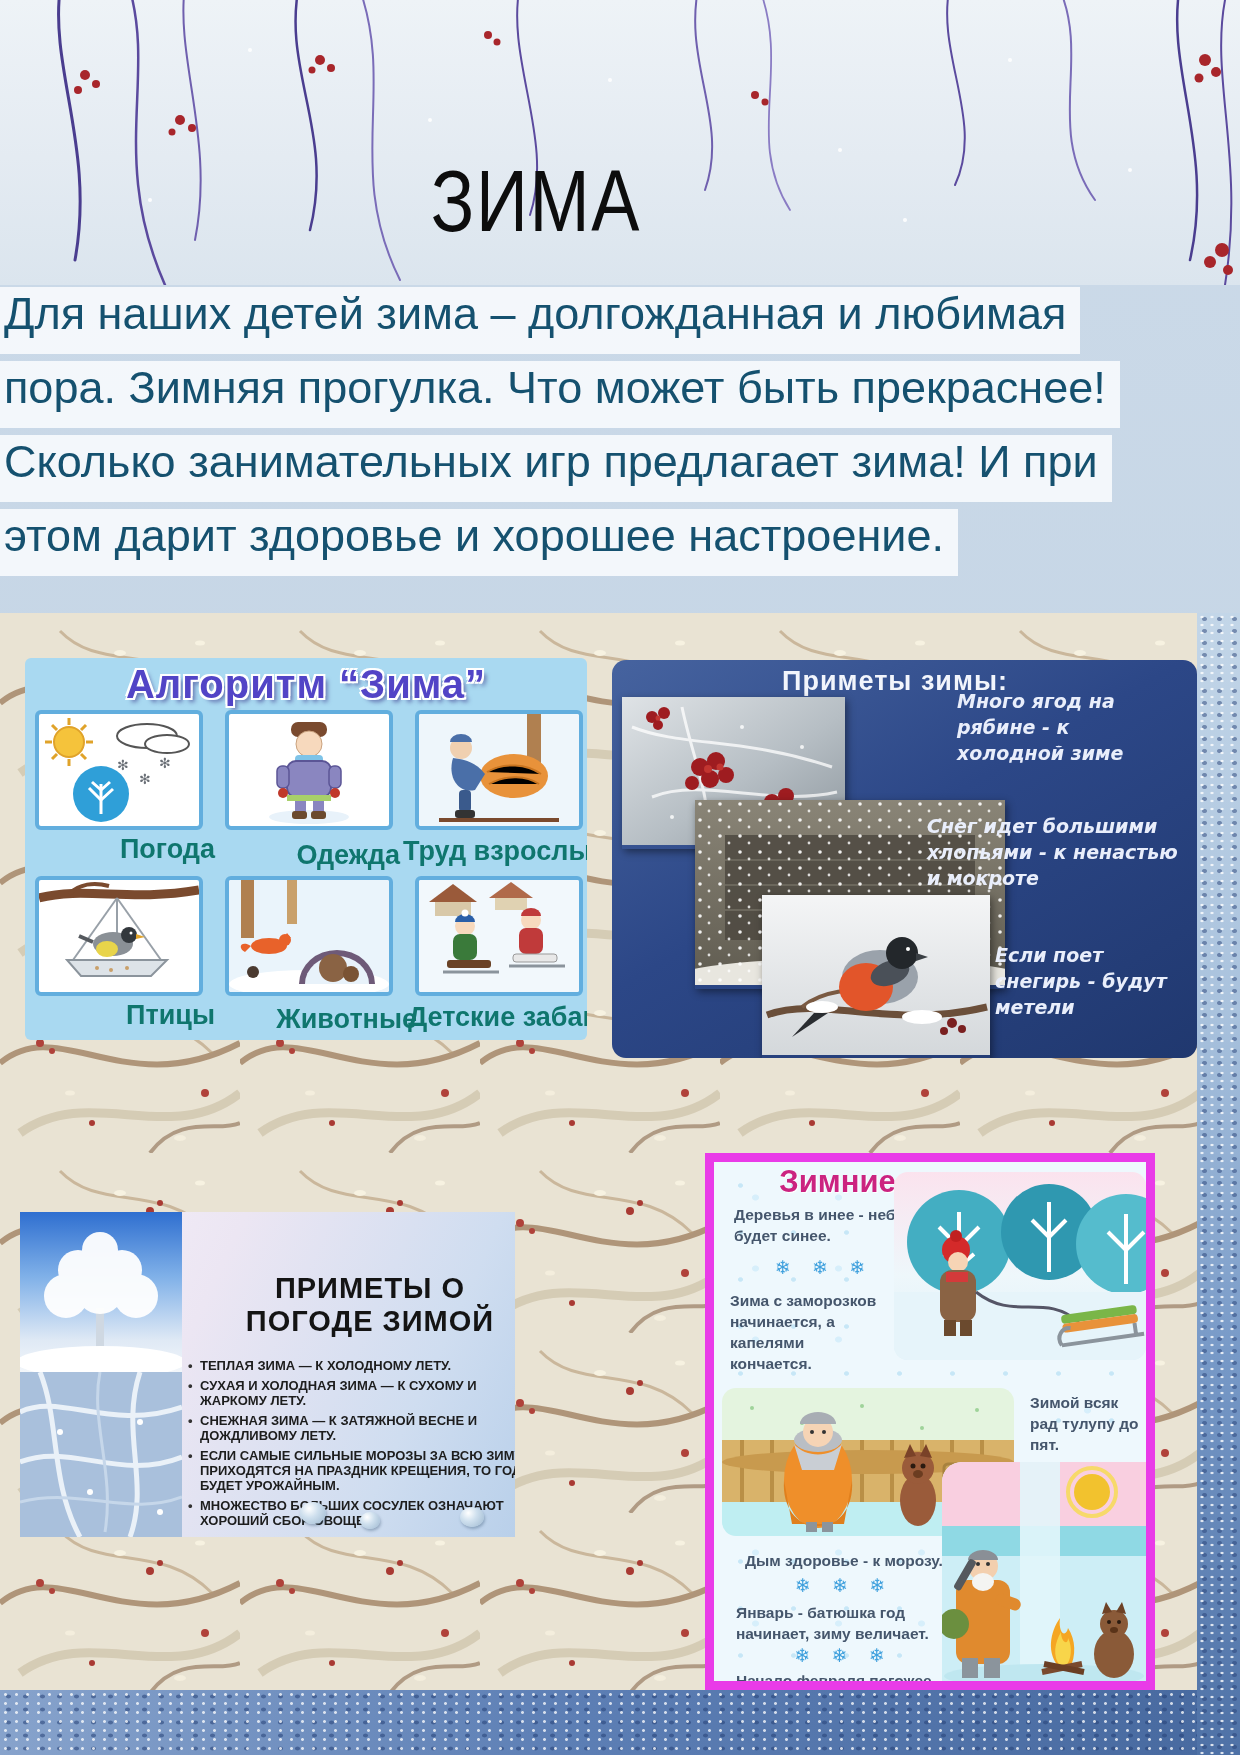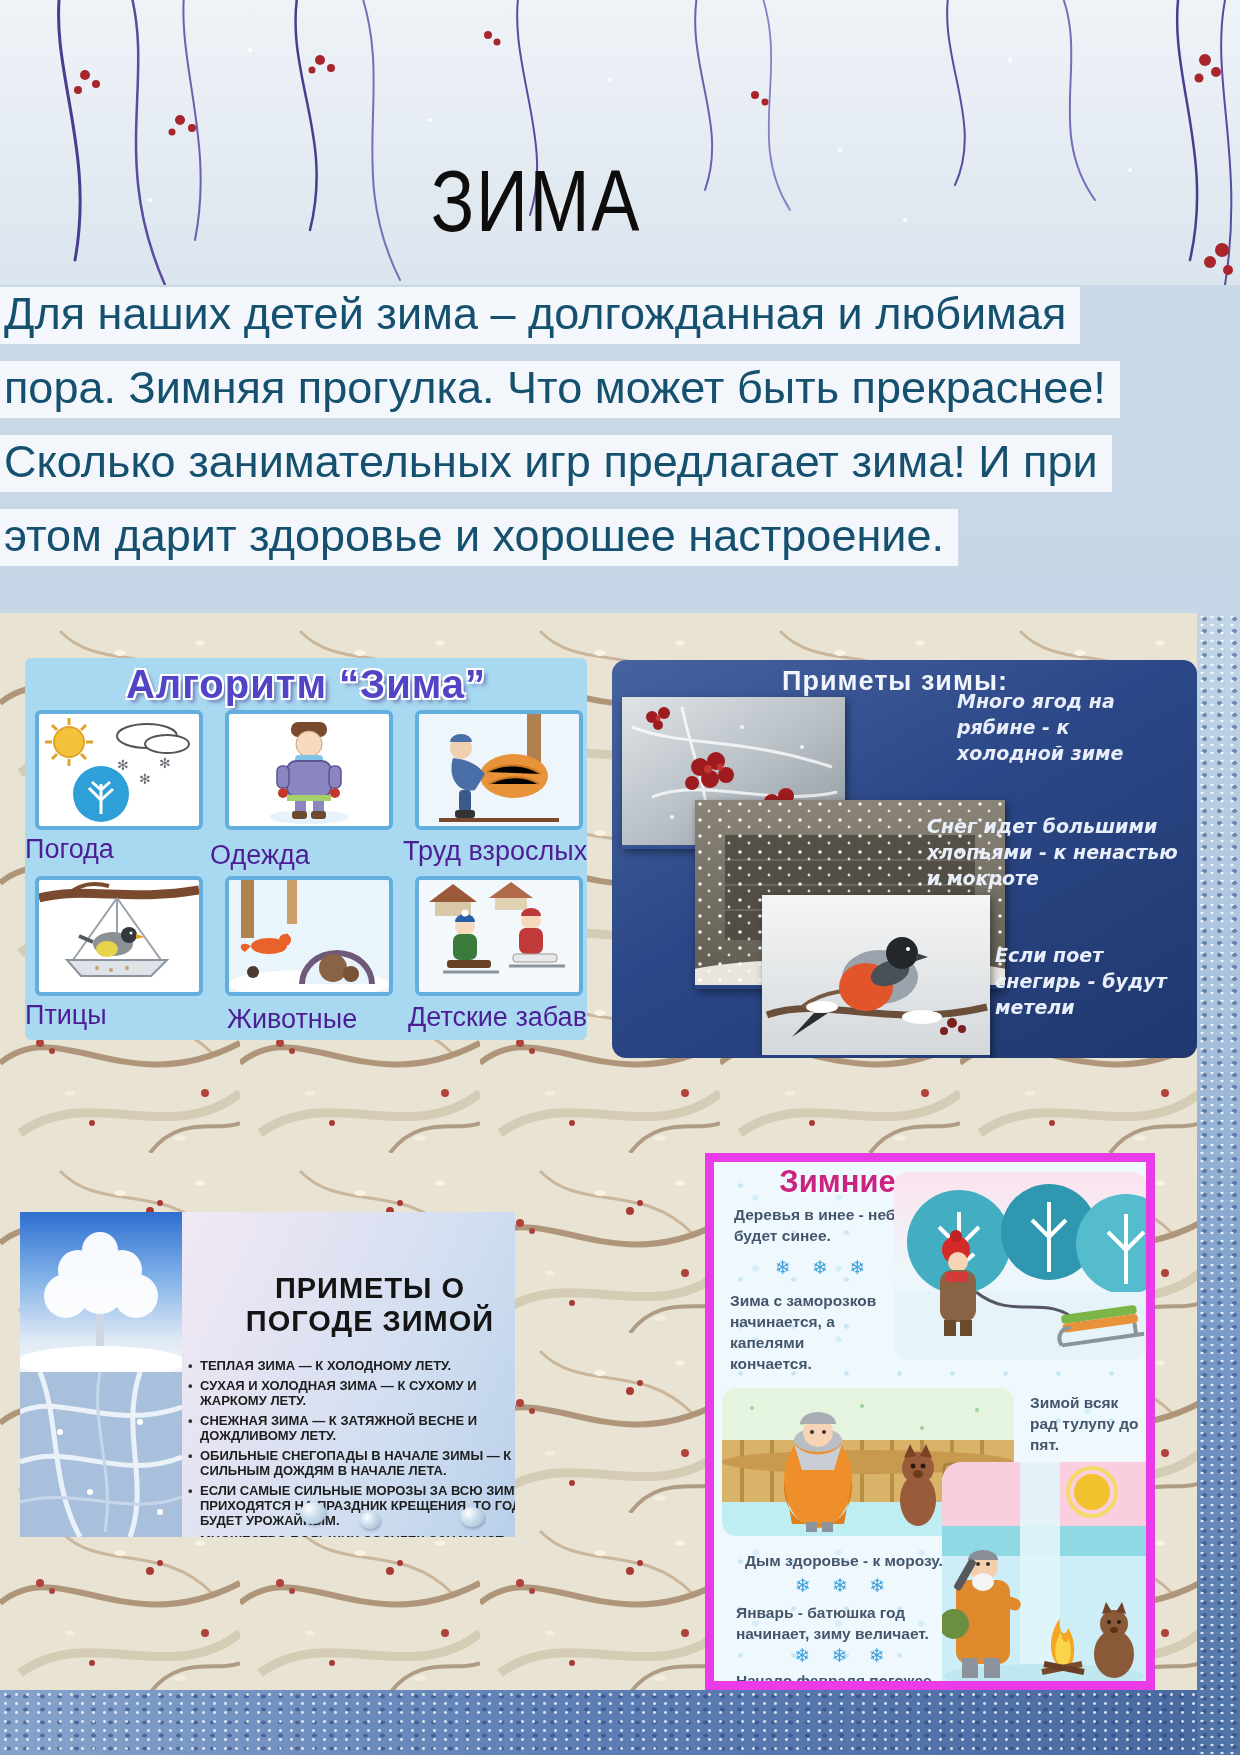--- a/index.html
+++ b/index.html
@@ -12,21 +12,21 @@
   .top-band { left:0; top:0; width:1240px; height:285px; overflow:hidden;
               background:linear-gradient(180deg,#eef3f7 0%,#e4ebf2 55%,#dbe5ee 100%); }
   .page-title { left:0; top:150px; width:1072px; text-align:center;
                 font-size:88px; color:#0d0d0d; letter-spacing:2px;
                 transform:scaleX(.82); transform-origin:center; font-weight:400; }
 
   
   .intro { left:0; top:285px; width:1240px; }
   .intro-line { margin-bottom:6px; line-height:58px; white-space:nowrap; }
   .intro-line span { background:rgba(245,249,252,.95); color:#15516f;
-                     font-size:45px; padding:1px 14px 5px 4px; }
+                     font-size:45px; padding:1px 14px 15px 4px; }
 
   
   .beige-panel { left:0; top:613px; width:1197px; height:1077px; background:#e9e3d3; }
 
   
   .bottom-strip { left:0; top:1690px; width:1240px; height:65px;
       background-color:#5d7fb5;
       background-image:
         radial-gradient(rgba(255,255,255,.75) 1.2px, transparent 2px),
         radial-gradient(rgba(37,64,118,.55) 2px, transparent 3px),
@@ -43,21 +43,21 @@
   
   .card { overflow:hidden; }
 
   
   .algo-card { left:25px; top:658px; width:562px; height:382px;
                background:#a9d9f1; border-radius:6px; }
   .algo-title { left:0; top:4px; width:562px; text-align:center;
       font-size:40px; font-weight:bold; color:#5244c6; letter-spacing:1px;
       text-shadow:2px 2px 0 #ffffff,-2px -2px 0 #ffffff,2px -2px 0 #ffffff,-2px 2px 0 #ffffff,4px 4px 4px rgba(40,30,120,.55); }
   .tile { width:168px; height:120px; background:#ffffff; border:4px solid #62aede; border-radius:6px; overflow:hidden; }
-  .tile-label { width:190px; text-align:left; font-size:27px; font-weight:normal; color:#4c1d95; white-space:nowrap; }
+  .tile-label { width:190px; text-align:right; font-size:27px; font-weight:bold; color:#0f766e; white-space:nowrap; }
 
   
   .signs-card { left:612px; top:660px; width:585px; height:398px;
       background:linear-gradient(150deg,#46639f 0%,#2c4787 45%,#20386f 100%); border-radius:14px; }
   .signs-title { left:170px; top:6px; width:420px; font-size:27px; font-weight:bold;
       color:#f2f5fc; letter-spacing:1px; }
   .sign-text { font-family:"DejaVu Sans", sans-serif; font-style:italic; font-weight:600;
       font-size:19px; line-height:26px; color:#e9eefb; }
   .photo { box-shadow:2px 3px 8px rgba(0,0,0,.45); }
 
@@ -464,21 +464,20 @@
 
     <div class="abs weather-title">
       <div>ПРИМЕТЫ О</div>
       <div>ПОГОДЕ ЗИМОЙ</div>
     </div>
 
     <ul class="abs weather-list">
       <li>ТЕПЛАЯ ЗИМА — К ХОЛОДНОМУ ЛЕТУ.</li>
       <li>СУХАЯ И ХОЛОДНАЯ ЗИМА — К СУХОМУ И ЖАРКОМУ ЛЕТУ.</li>
       <li>СНЕЖНАЯ ЗИМА — К ЗАТЯЖНОЙ ВЕСНЕ И ДОЖДЛИВОМУ ЛЕТУ.</li>
-      <li>ОБИЛЬНЫЕ СНЕГОПАДЫ В НАЧАЛЕ ЗИМЫ — К СИЛЬНЫМ ДОЖДЯМ В НАЧАЛЕ ЛЕТА.</li>
       <li>ЕСЛИ САМЫЕ СИЛЬНЫЕ МОРОЗЫ ЗА ВСЮ ЗИМУ ПРИХОДЯТСЯ НА ПРАЗДНИК КРЕЩЕНИЯ, ТО ГОД БУДЕТ УРОЖАЙНЫМ.</li>
       <li>МНОЖЕСТВО БОЛЬШИХ СОСУЛЕК ОЗНАЧАЮТ ХОРОШИЙ СБОР ОВОЩЕЙ.</li>
 
     </ul>
 
     <div class="abs droplet" style="left:280px; top:290px; width:26px; height:22px;"></div>
     <div class="abs droplet" style="left:340px; top:300px; width:20px; height:17px;"></div>
     <div class="abs droplet" style="left:440px; top:295px; width:24px; height:20px;"></div>
   </section>
 

